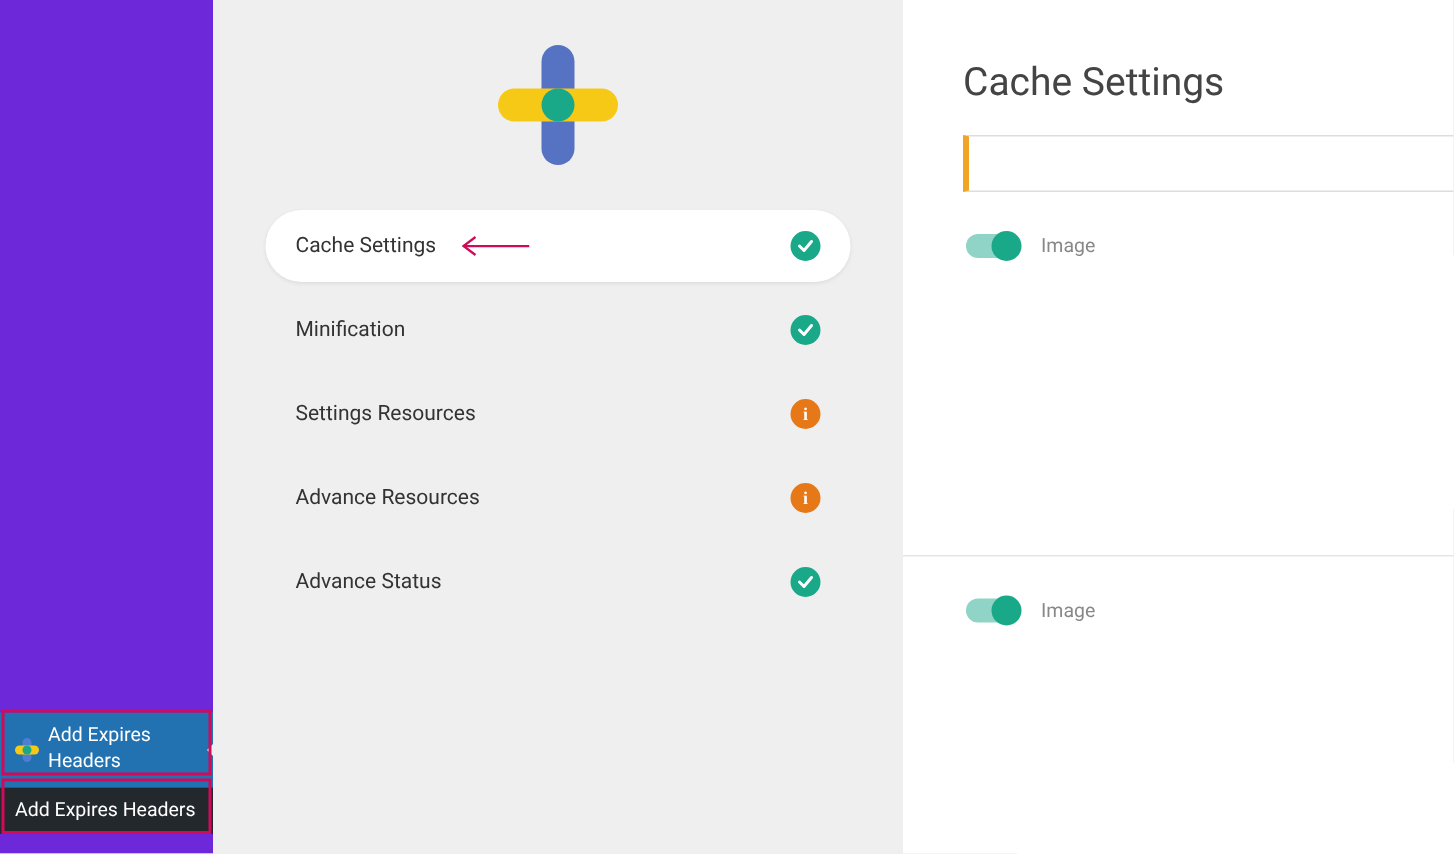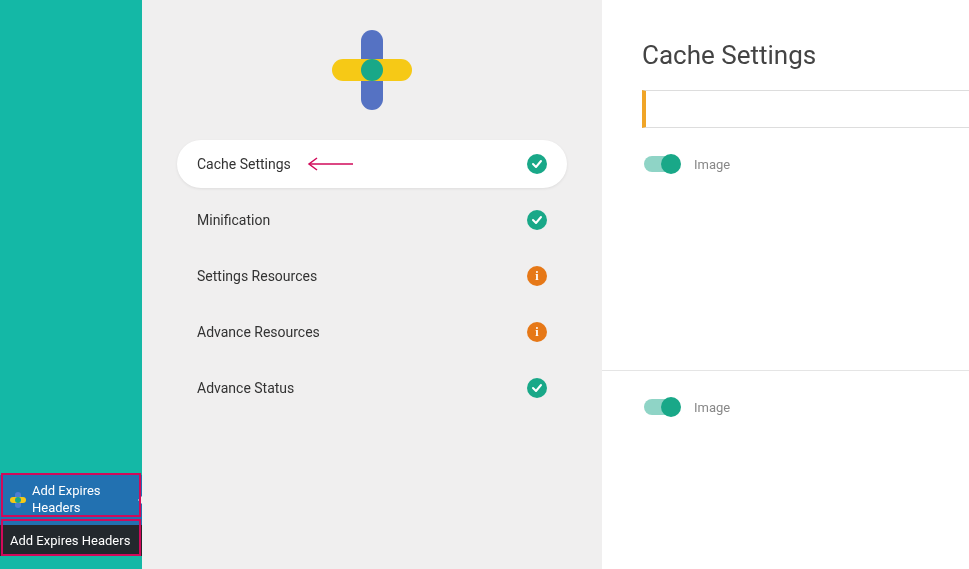--- a/index.html
+++ b/index.html
@@ -6,21 +6,21 @@
     body {
       font-family: -apple-system, BlinkMacSystemFont, "Segoe UI", Roboto, sans-serif;
       width: 969px;
       height: 569px;
       overflow: hidden;
       display: flex;
       background: #f0efef;
     }
     .wp-sidebar {
       width: 142px;
-      background: #14b8a6;
+      background: #6d28d9;
       height: 100%;
       position: relative;
       flex-shrink: 0;
     }
     .wp-menu-group {
       position: absolute;
       bottom: 13px;
       left: 0;
       right: 0;
     }

